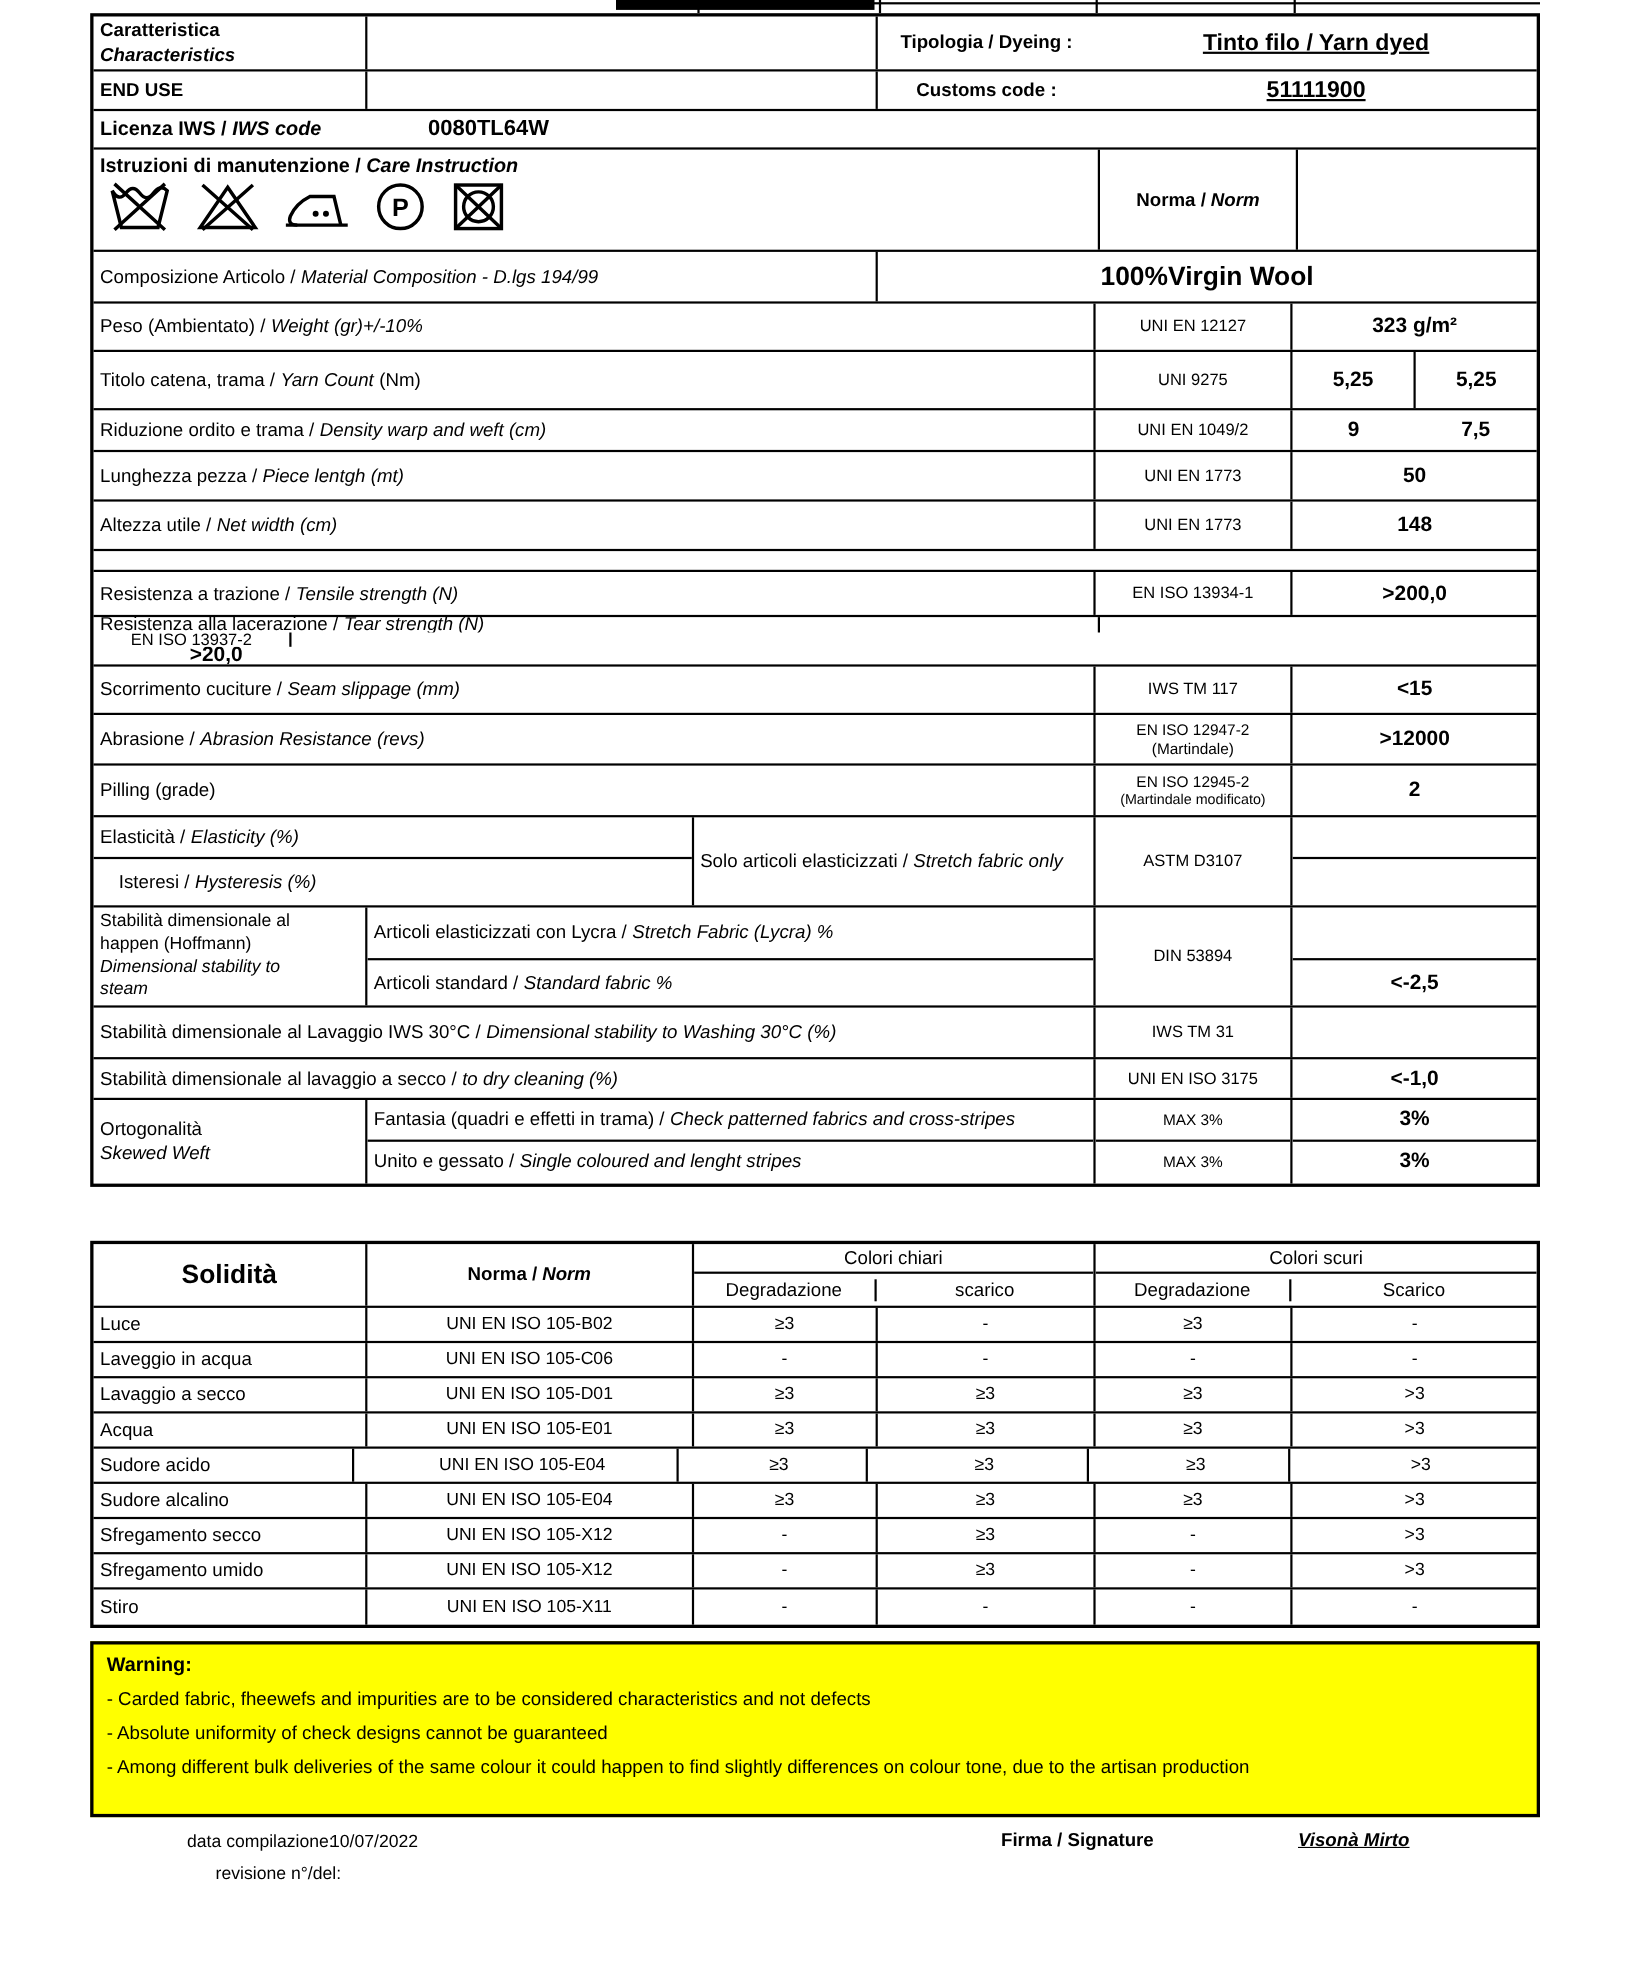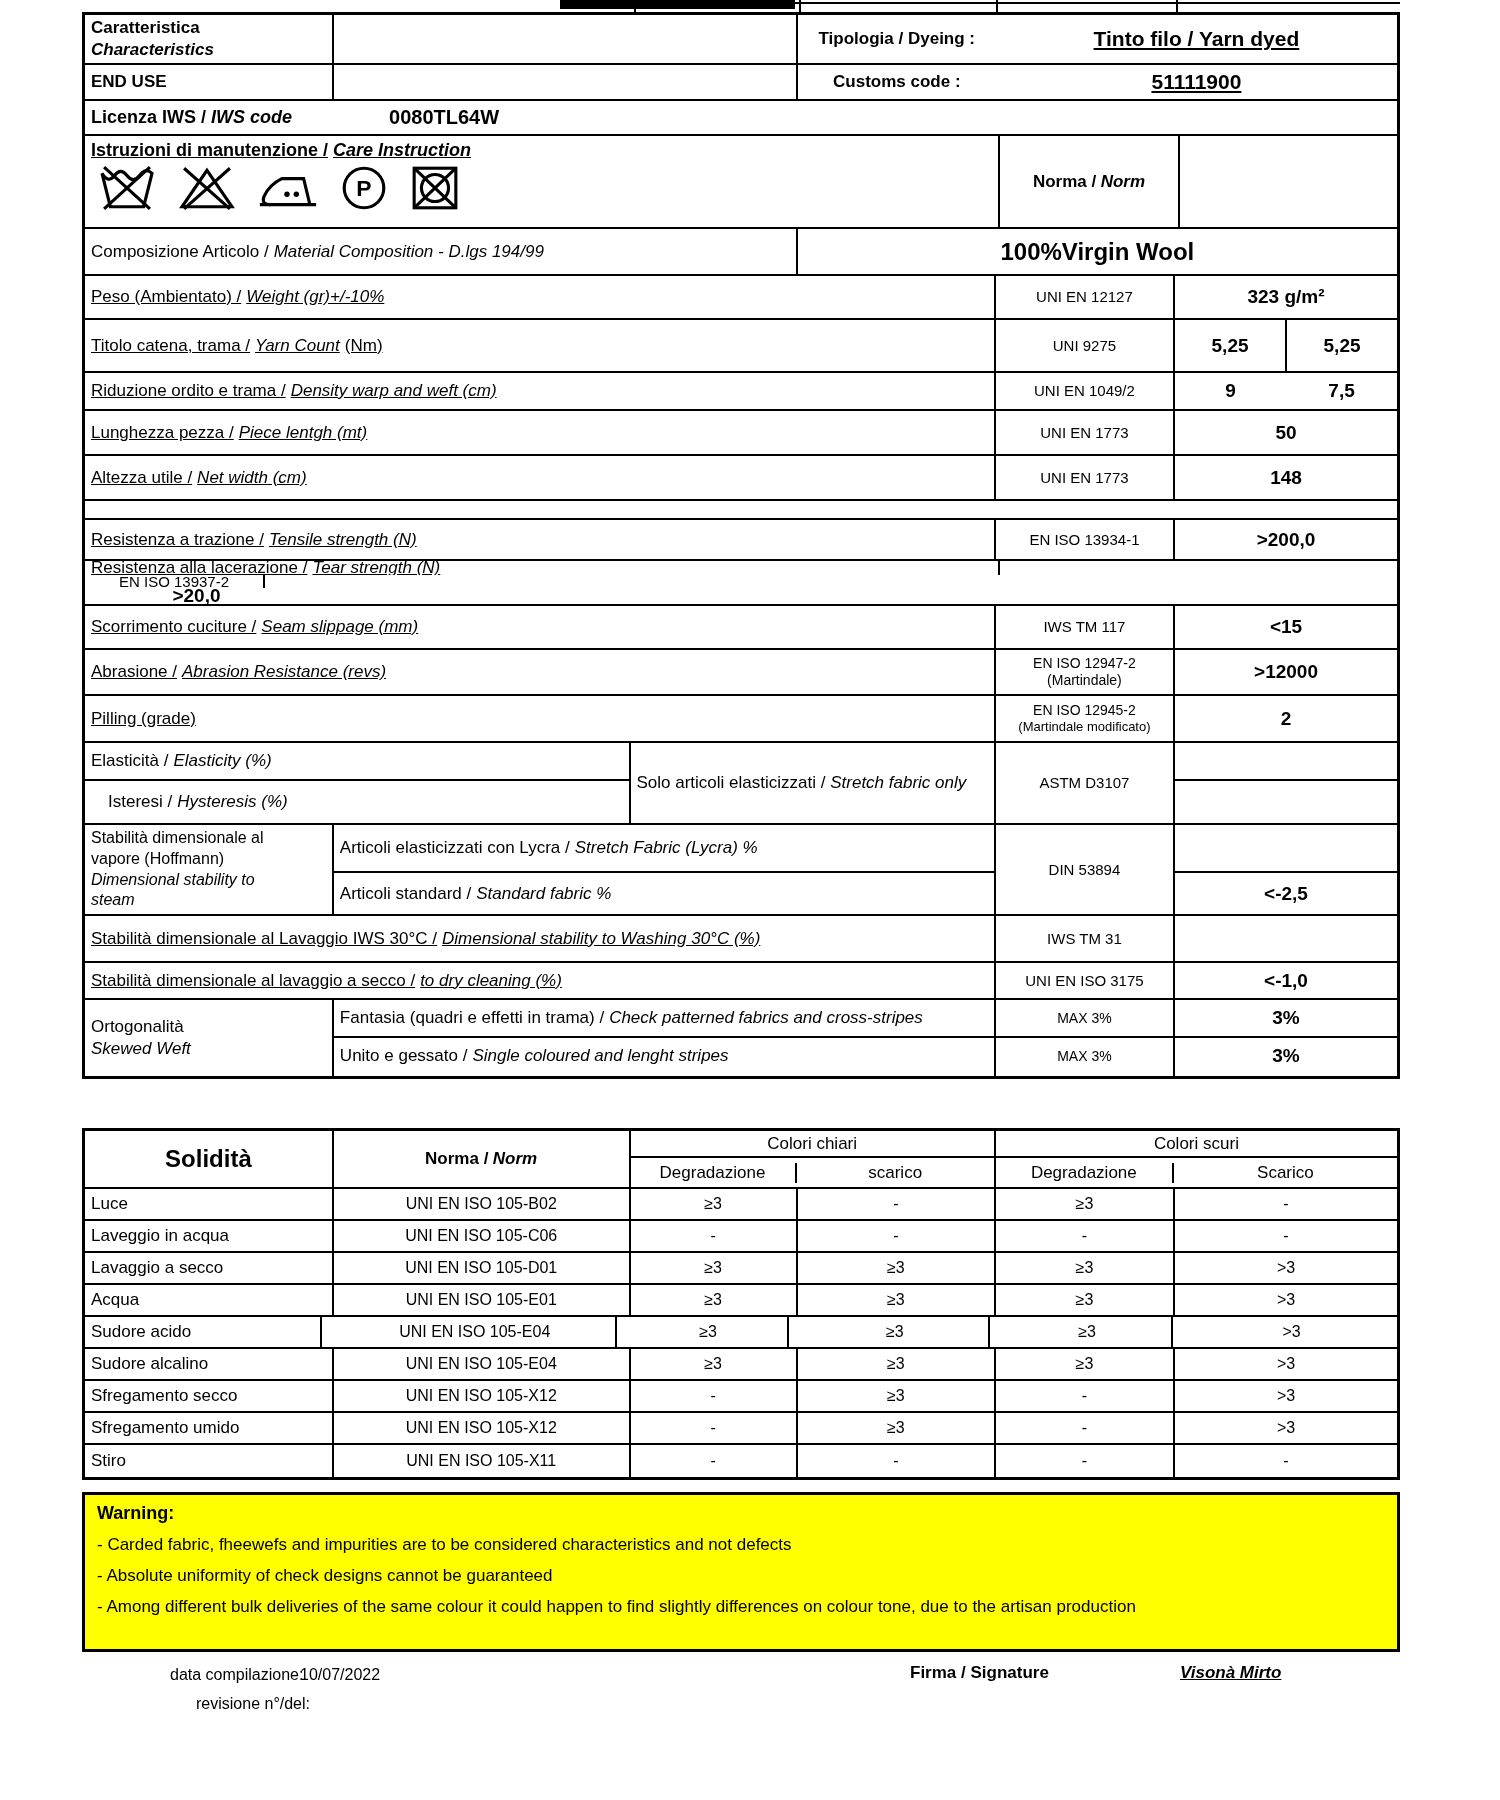--- a/index.html
+++ b/index.html
@@ -25,21 +25,21 @@
   .f17{font-size:17px;}.f18{font-size:18px;}.f20{font-size:20px;}.f21{font-size:21px;text-decoration:underline;}.f24{font-size:24px;}
   .norm{font-size:15px;justify-content:center;text-align:center;line-height:1.2;}
   .val{font-weight:bold;font-size:19px;justify-content:center;text-align:center;}
   .vstack{display:flex;flex-direction:column;padding:0;align-items:stretch;}
   .sub{display:flex;align-items:center;box-sizing:border-box;}
   .half{flex:1;display:flex;align-items:center;justify-content:center;box-sizing:border-box;}
   .brh{border-right:2px solid #000;}
   .w250{width:250px;}.w298{width:298px;}.w168{width:168px;}.w199{width:199px;}
   .w180{width:180px;}.w223{width:223px;}.w466{width:466px;}.w403{width:403px;}
   .w548{width:548px;}.w367{width:367px;}.w602{width:602px;}.w665{width:665px;}
-  .w716{width:716px;}.w915{width:915px;text-decoration:underline;}.w1318{width:1312px;}
+  .w716{width:716px;}.w915{width:915px;}.w1318{width:1312px;}
   .note{font-size:17px;padding:4px 6px;line-height:1.35;}
   .stack-pad{padding:4px 6px;line-height:1.3;display:block;}
   .icons{display:flex;align-items:center;gap:18px;margin:2px 0 4px 10px;}
   .icons svg{display:block;}
   #warning{position:absolute;left:82px;top:1492px;width:1318px;height:160px;border:3px solid #000;
     box-sizing:border-box;padding:6px 12px;}
   #warning .wline{font-size:17px;margin-top:11px;}
   #warning .wtitle{font-size:18px;font-weight:bold;margin-top:2px;}
   .abs{position:absolute;}
   .u{text-decoration:underline;}
@@ -314,21 +314,21 @@
           </div>
         <div class="sub" style="height:42px;">
             <span></span>
           </div>
       </div>
     </div>
 
     <div class="row" style="height:91px;">
       <div class="c br w250 vstack" style="justify-content:center;">
         <span class="f16" style="padding-left:6px;line-height:1.3;">Stabilità dimensionale al</span>
-        <span class="f16" style="padding-left:6px;line-height:1.3;">vapore (Hoffmann)</span>
+        <span class="f16" style="padding-left:6px;line-height:1.3;">happen (Hoffmann)</span>
         <span class="f16 it" style="padding-left:6px;line-height:1.3;">Dimensional stability to</span>
         <span class="f16 it" style="padding-left:6px;line-height:1.3;">steam</span>
       </div>
       <div class="c br w665 vstack">
         <div class="sub bb lbl" style="height:48px;">
           <span>Articoli elasticizzati con Lycra /</span>
             <span class="it">Stretch Fabric (Lycra) %</span>
         </div>
         <div class="sub lbl" style="height:41px;">
           <span>Articoli standard /</span>

